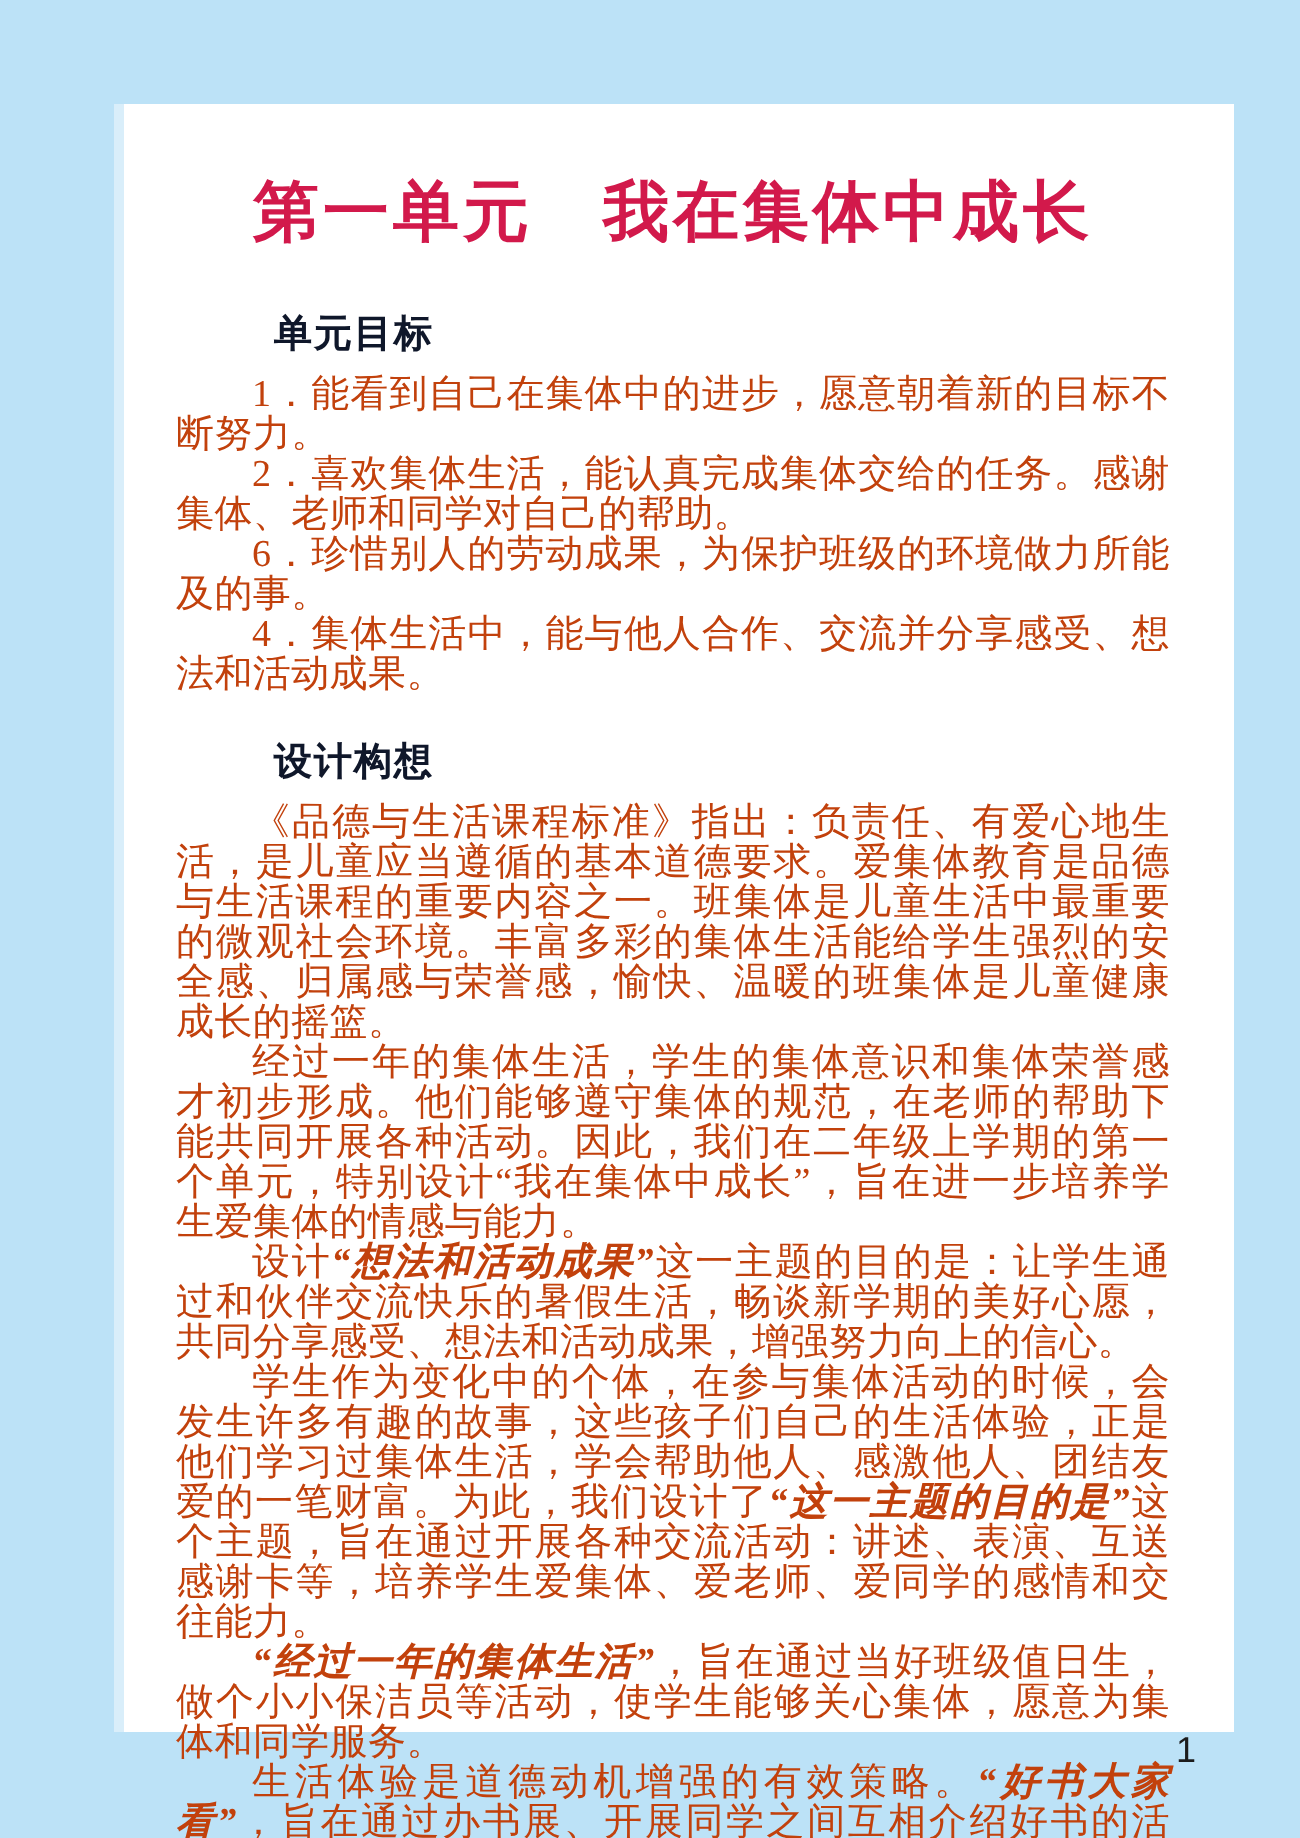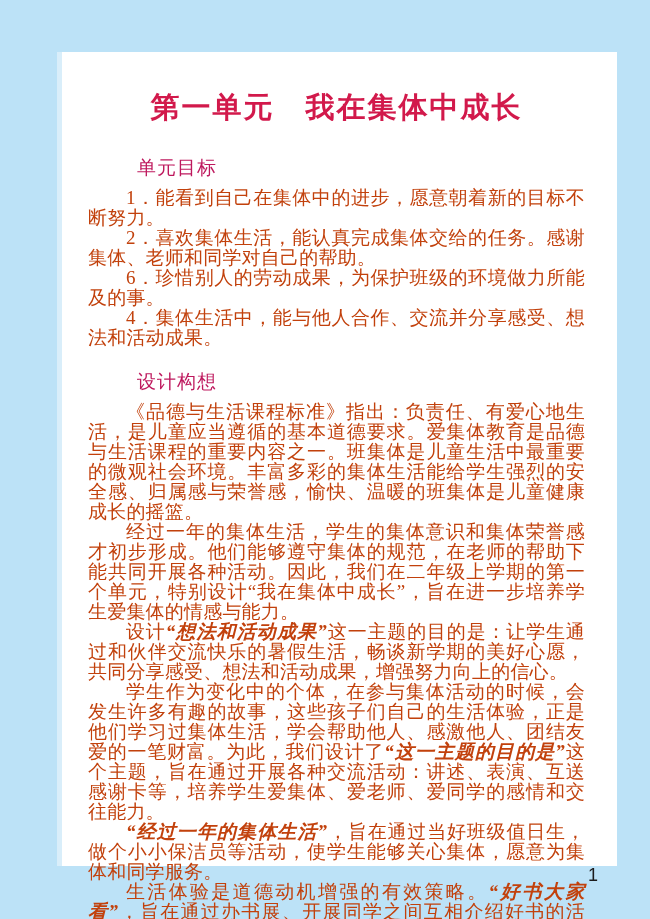--- a/index.html
+++ b/index.html
@@ -28,33 +28,33 @@
     top: 0;
     width: 5px;
     height: 100%;
     background: #D9EEFA;
   }
   .unit-title {
     margin: 0;
     text-align: center;
     color: #D2194B;
     font-family: "Liberation Serif", "DejaVu Serif", serif;
-    font-size: 29px;
+    font-size: 33px;
     line-height: 38px;
     font-weight: bold;
     letter-spacing: 2px;
     white-space: nowrap;
   }
   .section-heading {
     margin: 0 0 0 49px;
-    color: #be185d;
+    color: #0f172a;
     font-family: "Liberation Sans", "DejaVu Sans", sans-serif;
     font-size: 19px;
     line-height: 24px;
-    font-weight: normal;
+    font-weight: bold;
     letter-spacing: 1px;
   }
   .heading-goals   { margin-top: 30px; }
   .heading-design  { margin-top: 22px; }
   .heading-hours   { margin-top: 24px; }
   .body-block { margin-top: 8px; }
   .body-block p, .goal-item {
     margin: 0;
     font-size: 19px;
     line-height: 20px;

